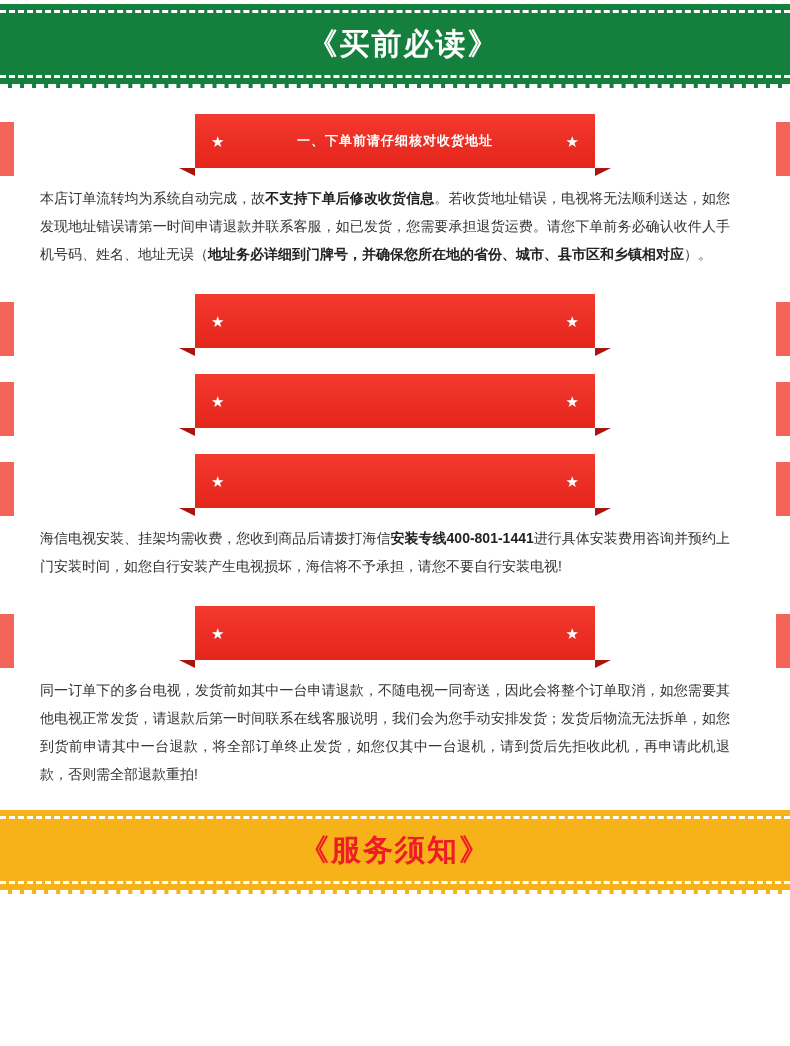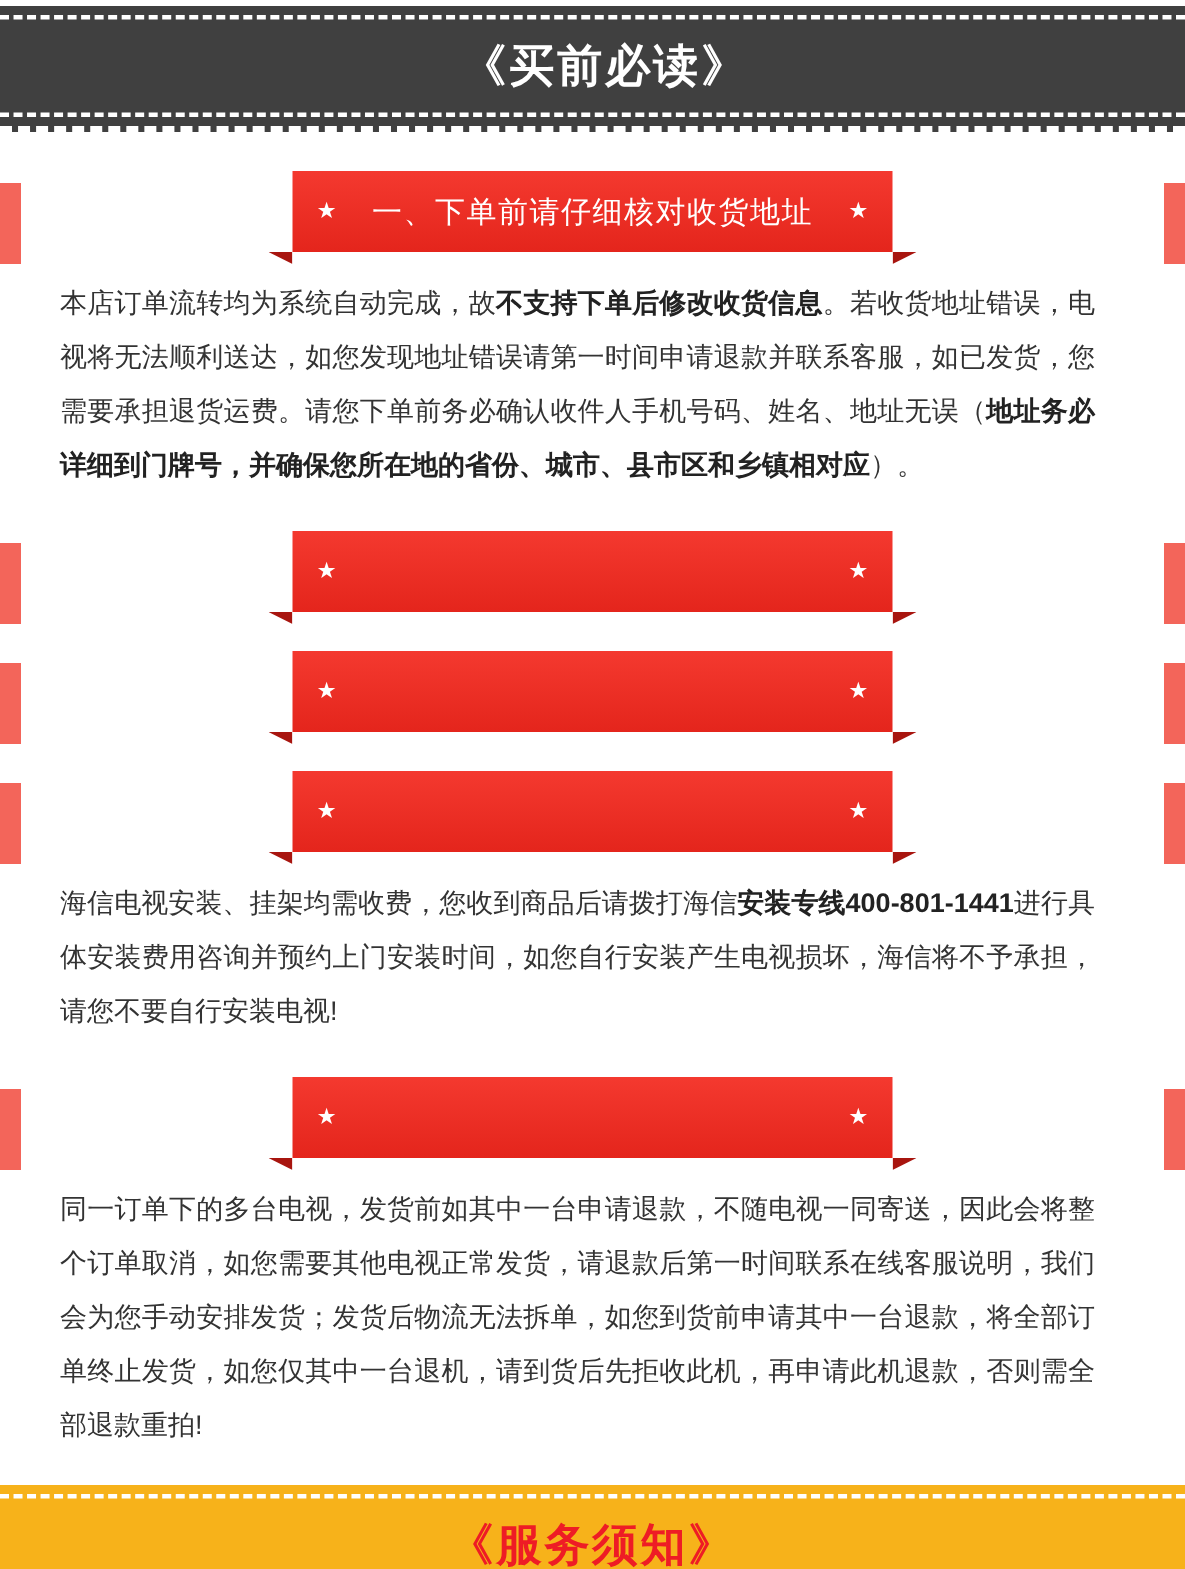--- a/index.html
+++ b/index.html
@@ -24,21 +24,21 @@
   .section-bar {
     position: relative;
     width: 790px;
     height: 88px;
     box-sizing: border-box;
     display: flex;
     align-items: center;
     justify-content: center;
   }
   .section-bar.red {
-    background: #404040;
+    background: #15803d;
     border-top: 4px solid #ffffff;
     border-bottom: 4px dashed #ffffff;
     padding-left: 17px;
   }
   .section-bar.yellow {
     background: #f7b21a;
     border-top: 4px solid #ffffff;
     border-bottom: 4px dashed #ffffff;
   }
   .section-bar .dash-line {
@@ -74,22 +74,22 @@
     position: relative;
     width: 400px;
     height: 54px;
     display: flex;
     align-items: center;
     justify-content: center;
     background: linear-gradient(180deg, #f4392f 0%, #e4251c 100%);
     z-index: 3;
   }
   .ribbon-text {
-    font-size: 20px;
-    font-weight: normal;
+    font-size: 13px;
+    font-weight: bold;
     color: #ffffff;
     letter-spacing: 1px;
     padding: 0 34px;
     white-space: nowrap;
   }
   .star {
     position: absolute;
     top: 50%;
     transform: translateY(-50%);
     color: #ffffff;
@@ -125,21 +125,21 @@
     z-index: 2;
   }
   .fold.left { left: -16px; clip-path: polygon(100% 0, 100% 100%, 0 0); }
   .fold.right { right: -16px; clip-path: polygon(0 0, 100% 0, 0 100%); }
 
   
   .para {
     box-sizing: border-box;
     width: 770px;
     padding: 8px 40px 0 40px;
-    font-size: 18px;
+    font-size: 14px;
     line-height: 2.0;
     color: #333333;
     text-align: justify;
   }
   .para b {
     font-weight: bold;
     color: #222222;
   }
   .block {
     margin-bottom: 6px;

